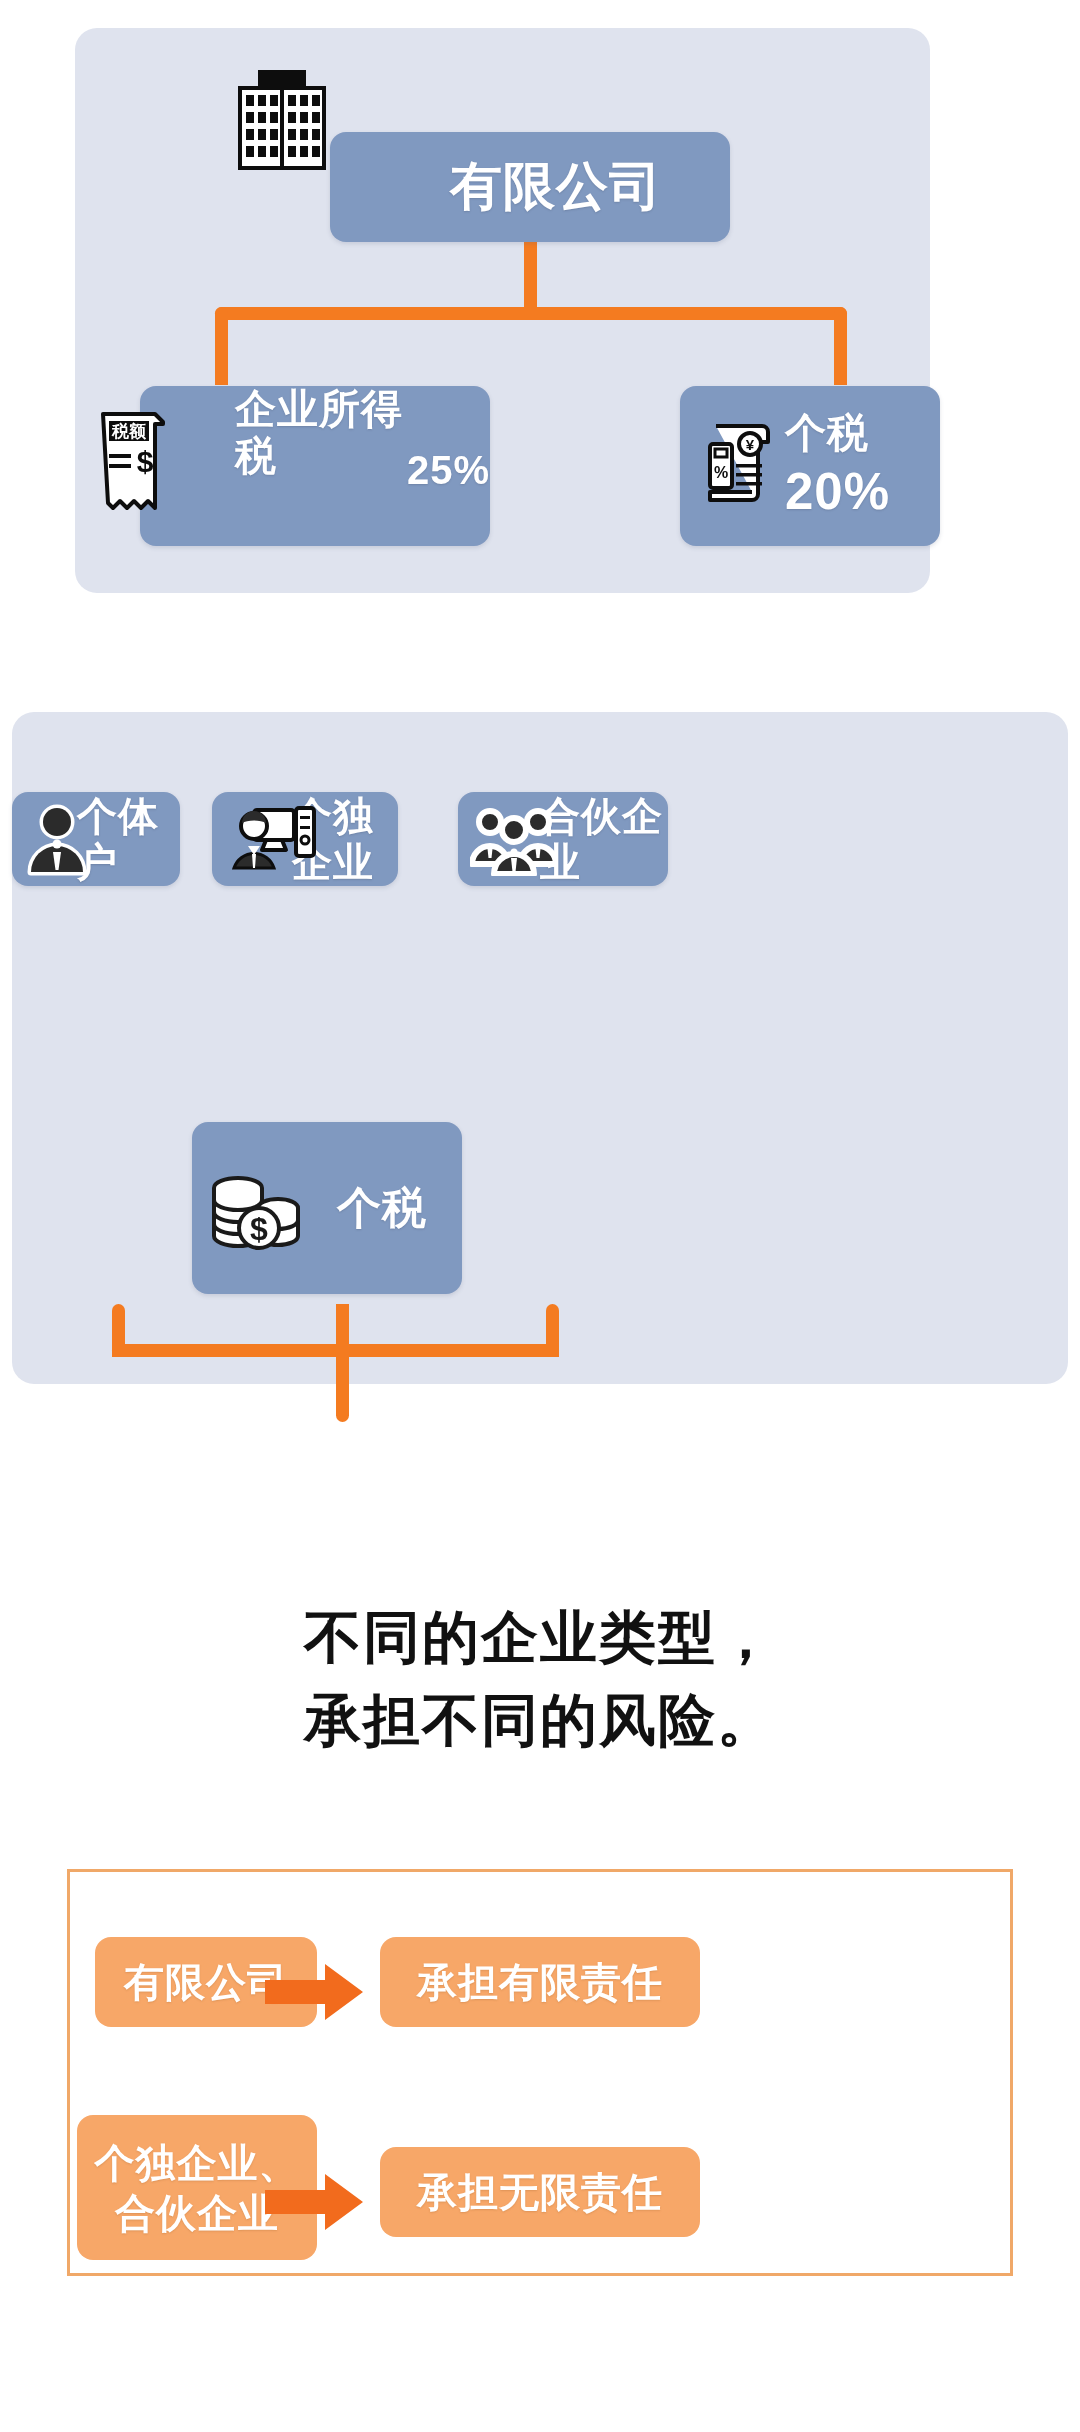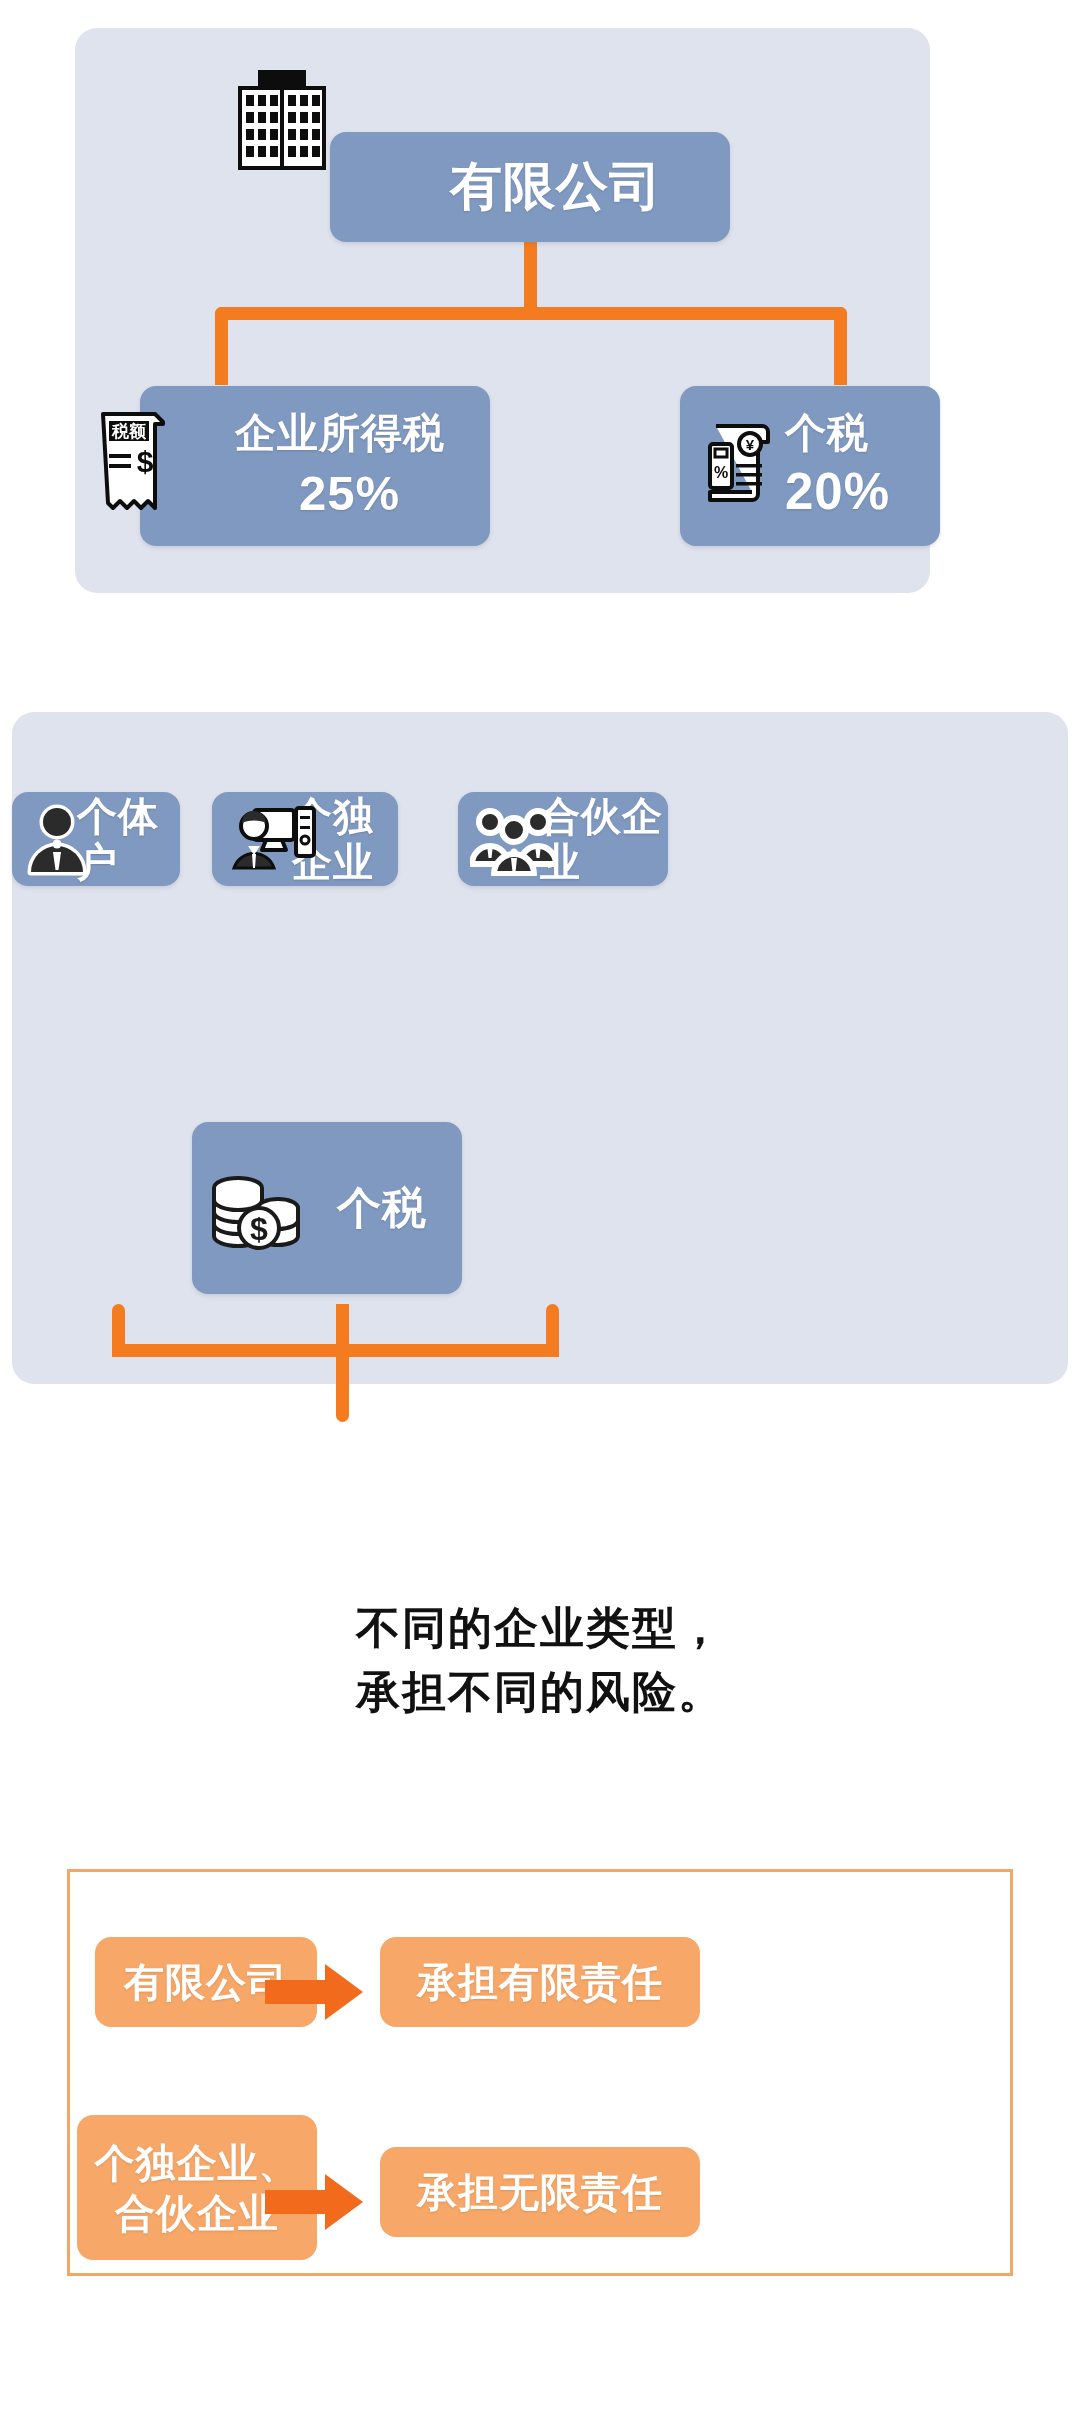--- a/index.html
+++ b/index.html
@@ -45,25 +45,25 @@
   
   #chip-company {
     left: 330px; top: 132px; width: 400px; height: 110px;
     padding-left: 120px;
   }
   #chip-company .chip-text { font-size: 52px; }
 
   
   #chip-cit {
     left: 140px; top: 386px; width: 350px; height: 160px;
-    padding-left: 95px; flex-direction: column;
+    padding-left: 95px; flex-direction: row;
     align-items: flex-start; justify-content: center;
   }
   #chip-cit .line1 { font-size: 41px; }
-  #chip-cit .line2 { font-size: 49px; margin-top: 8px; align-self: center; margin-left: -26px;}
+  #chip-cit .line2 { font-size: 40px; margin-top: 8px; align-self: center; margin-left: -26px;}
 
   
   #chip-iit {
     left: 680px; top: 386px; width: 260px; height: 160px;
     padding-left: 105px; flex-direction: column;
     align-items: flex-start; justify-content: center;
   }
   #chip-iit .line1 { font-size: 41px; }
   #chip-iit .line2 { font-size: 51px; margin-top: 6px; }
 
@@ -97,21 +97,21 @@
   #p2-up-right  { left: 534px; top: 592px; width: 13px;  height: 53px; border-radius: 7px 7px 0 0;}
   #p2-down-mid  { left: 324px; top: 632px; width: 13px;  height: 78px; border-radius: 0 0 7px 7px;}
   .p2c { position: absolute; background: #f47b20; }
 
   
   #caption {
     position: absolute;
     left: 0; top: 1596px; width: 1080px;
     text-align: center;
     color: #111111;
-    font-size: 44px;
+    font-size: 57px;
     font-weight: 700;
     line-height: 1.45;
     letter-spacing: 2px;
   }
 
   
   #liability-box {
     position: absolute;
     left: 67px; top: 1869px; width: 946px; height: 407px;
     border: 3px solid #f0a868;

